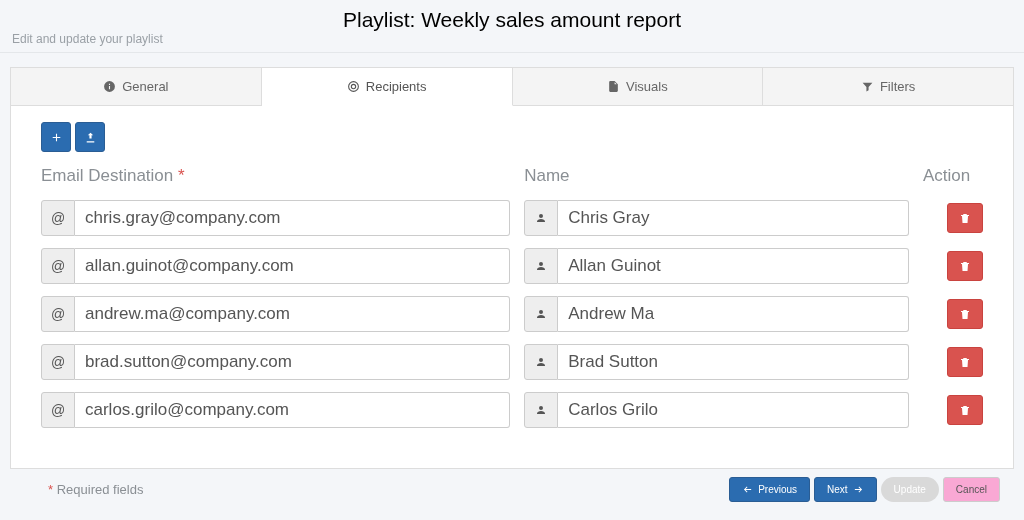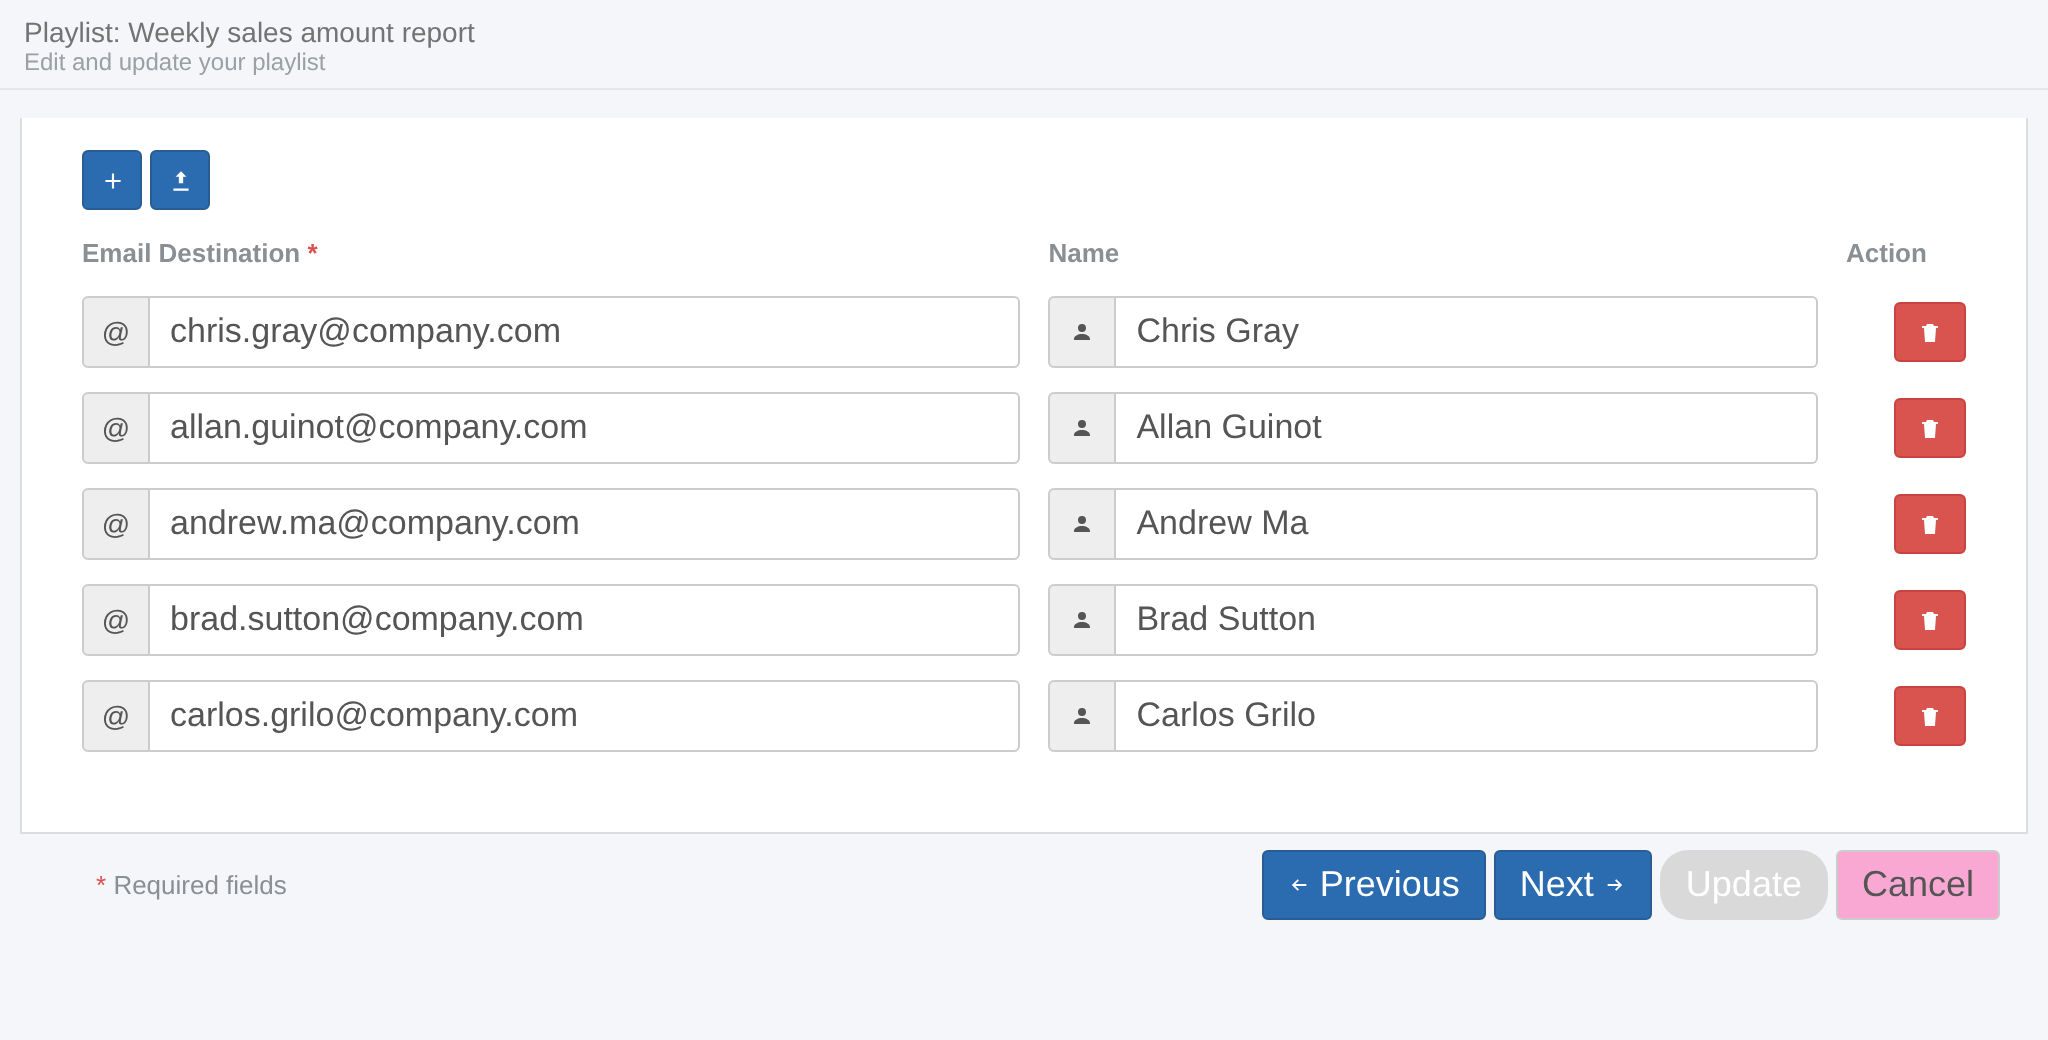--- a/index.html
+++ b/index.html
@@ -10,23 +10,24 @@
     font-size: 13px;
     width: 1024px;
     height: 520px;
     overflow: hidden;
   }
   .header {
     padding: 8px 12px 6px 12px;
     border-bottom: 1px solid #e4e7ea;
   }
   .header h1 {
-    font-size: 14px;
+    font-size: 21px;
     font-weight: 400;
-    color: #737373;
+    color: #000000;
+    text-align: center;
   }
   .header .sub {
     font-size: 12px;
     color: #9aa0a6;
   }
   .content {
     padding: 14px 10px 0 10px;
   }
   .tabs {
     display: flex;
@@ -70,21 +71,21 @@
     display:flex; align-items:center; justify-content:center;
     cursor:pointer;
   }
   .btn-blue svg { width:13px; height:13px; fill:#fff; }
   .cols {
     display:grid;
     grid-template-columns: 1fr 0.82fr 60px;
     gap: 12px 14px;
     align-items:center;
   }
-  .col-head { color:#8a8f94; font-weight:700; font-size:13px; padding-bottom:2px;}
+  .col-head { color:#8a8f94; font-weight:400; font-size:17px; padding-bottom:2px;}
   .col-head .req { color:#d9534f; }
   .col-head.right { text-align:left; padding-right:4px;}
   .ig {
     display:flex; width:100%;
   }
   .ig .addon {
     width:34px;
     border:1px solid #ccc;
     background:#eeeeee;
     display:flex; align-items:center; justify-content:center;
@@ -117,39 +118,65 @@
     display:flex;
     align-items:center;
     padding: 8px 14px 0 22px;
   }
   .req-note { color:#8a8f94; font-size:13px;margin-left:16px; }
   .req-note .star { color:#d9534f; }
   .footer-btns { margin-left:auto; display:flex; gap:4px; }
   .fbtn {
     padding:6px 12px;
     border-radius:3px;
-    font-size:18px;
+    font-size:10px;
     display:flex; align-items:center; gap:5px;
     cursor:pointer;
     border:1px solid transparent;
   }
   .fbtn.primary { background:#2b6cb0; border-color:#2a5d94; color:#fff;}
   .fbtn.disabled { background:#d9d9d9; color:#fff; cursor:default;border-radius:14px;}
   .fbtn.plain { background:#f9a8d4; border-color:#ccc; color:#555;}
   .fbtn svg { width:11px; height:11px; fill:currentColor;}
 </style>
 </head>
 <body>
 
 <div class="header">
   <h1>Playlist: Weekly sales amount report</h1>
   <div class="sub">Edit and update your playlist</div>
 </div>
 
 <div class="content">
+  <div class="tabs">
+    <div class="tab">
+      <svg viewBox="0 0 24 24">
+          <path d="M12 2a10 10 0 100 20 10 10 0 000-20zm1 15h-2v-6h2v6zm0-8h-2V7h2v2z"></path>
+        </svg>
+      <span>General</span>
+    </div>
+    <div class="tab active">
+      <svg viewBox="0 0 24 24">
+          <path d="M12 2a10 10 0 100 20 10 10 0 000-20zm0 18a8 8 0 110-16 8 8 0 010 16zm0-13a5 5 0 100 10 5 5 0 000-10zm0 8a3 3 0 110-6 3 3 0 010 6z"></path>
+        </svg>
+      <span>Recipients</span>
+    </div>
+    <div class="tab">
+      <svg viewBox="0 0 24 24">
+          <path d="M14 2H6a2 2 0 00-2 2v16a2 2 0 002 2h12a2 2 0 002-2V8l-6-6zm0 2l4 4h-4V4z"></path>
+        </svg>
+      <span>Visuals</span>
+    </div>
+    <div class="tab">
+      <svg viewBox="0 0 24 24">
+          <path d="M3 5h18l-7 8v6l-4 2v-8L3 5z"></path>
+        </svg>
+      <span>Filters</span>
+    </div>
+  </div>
 
   <div class="panel">
     <div class="toolbar">
       <div class="btn-blue">
         <svg viewBox="0 0 24 24">
             <path d="M19 13h-6v6h-2v-6H5v-2h6V5h2v6h6v2z"></path>
           </svg>
       </div>
       <div class="btn-blue">
         <svg viewBox="0 0 24 24">

